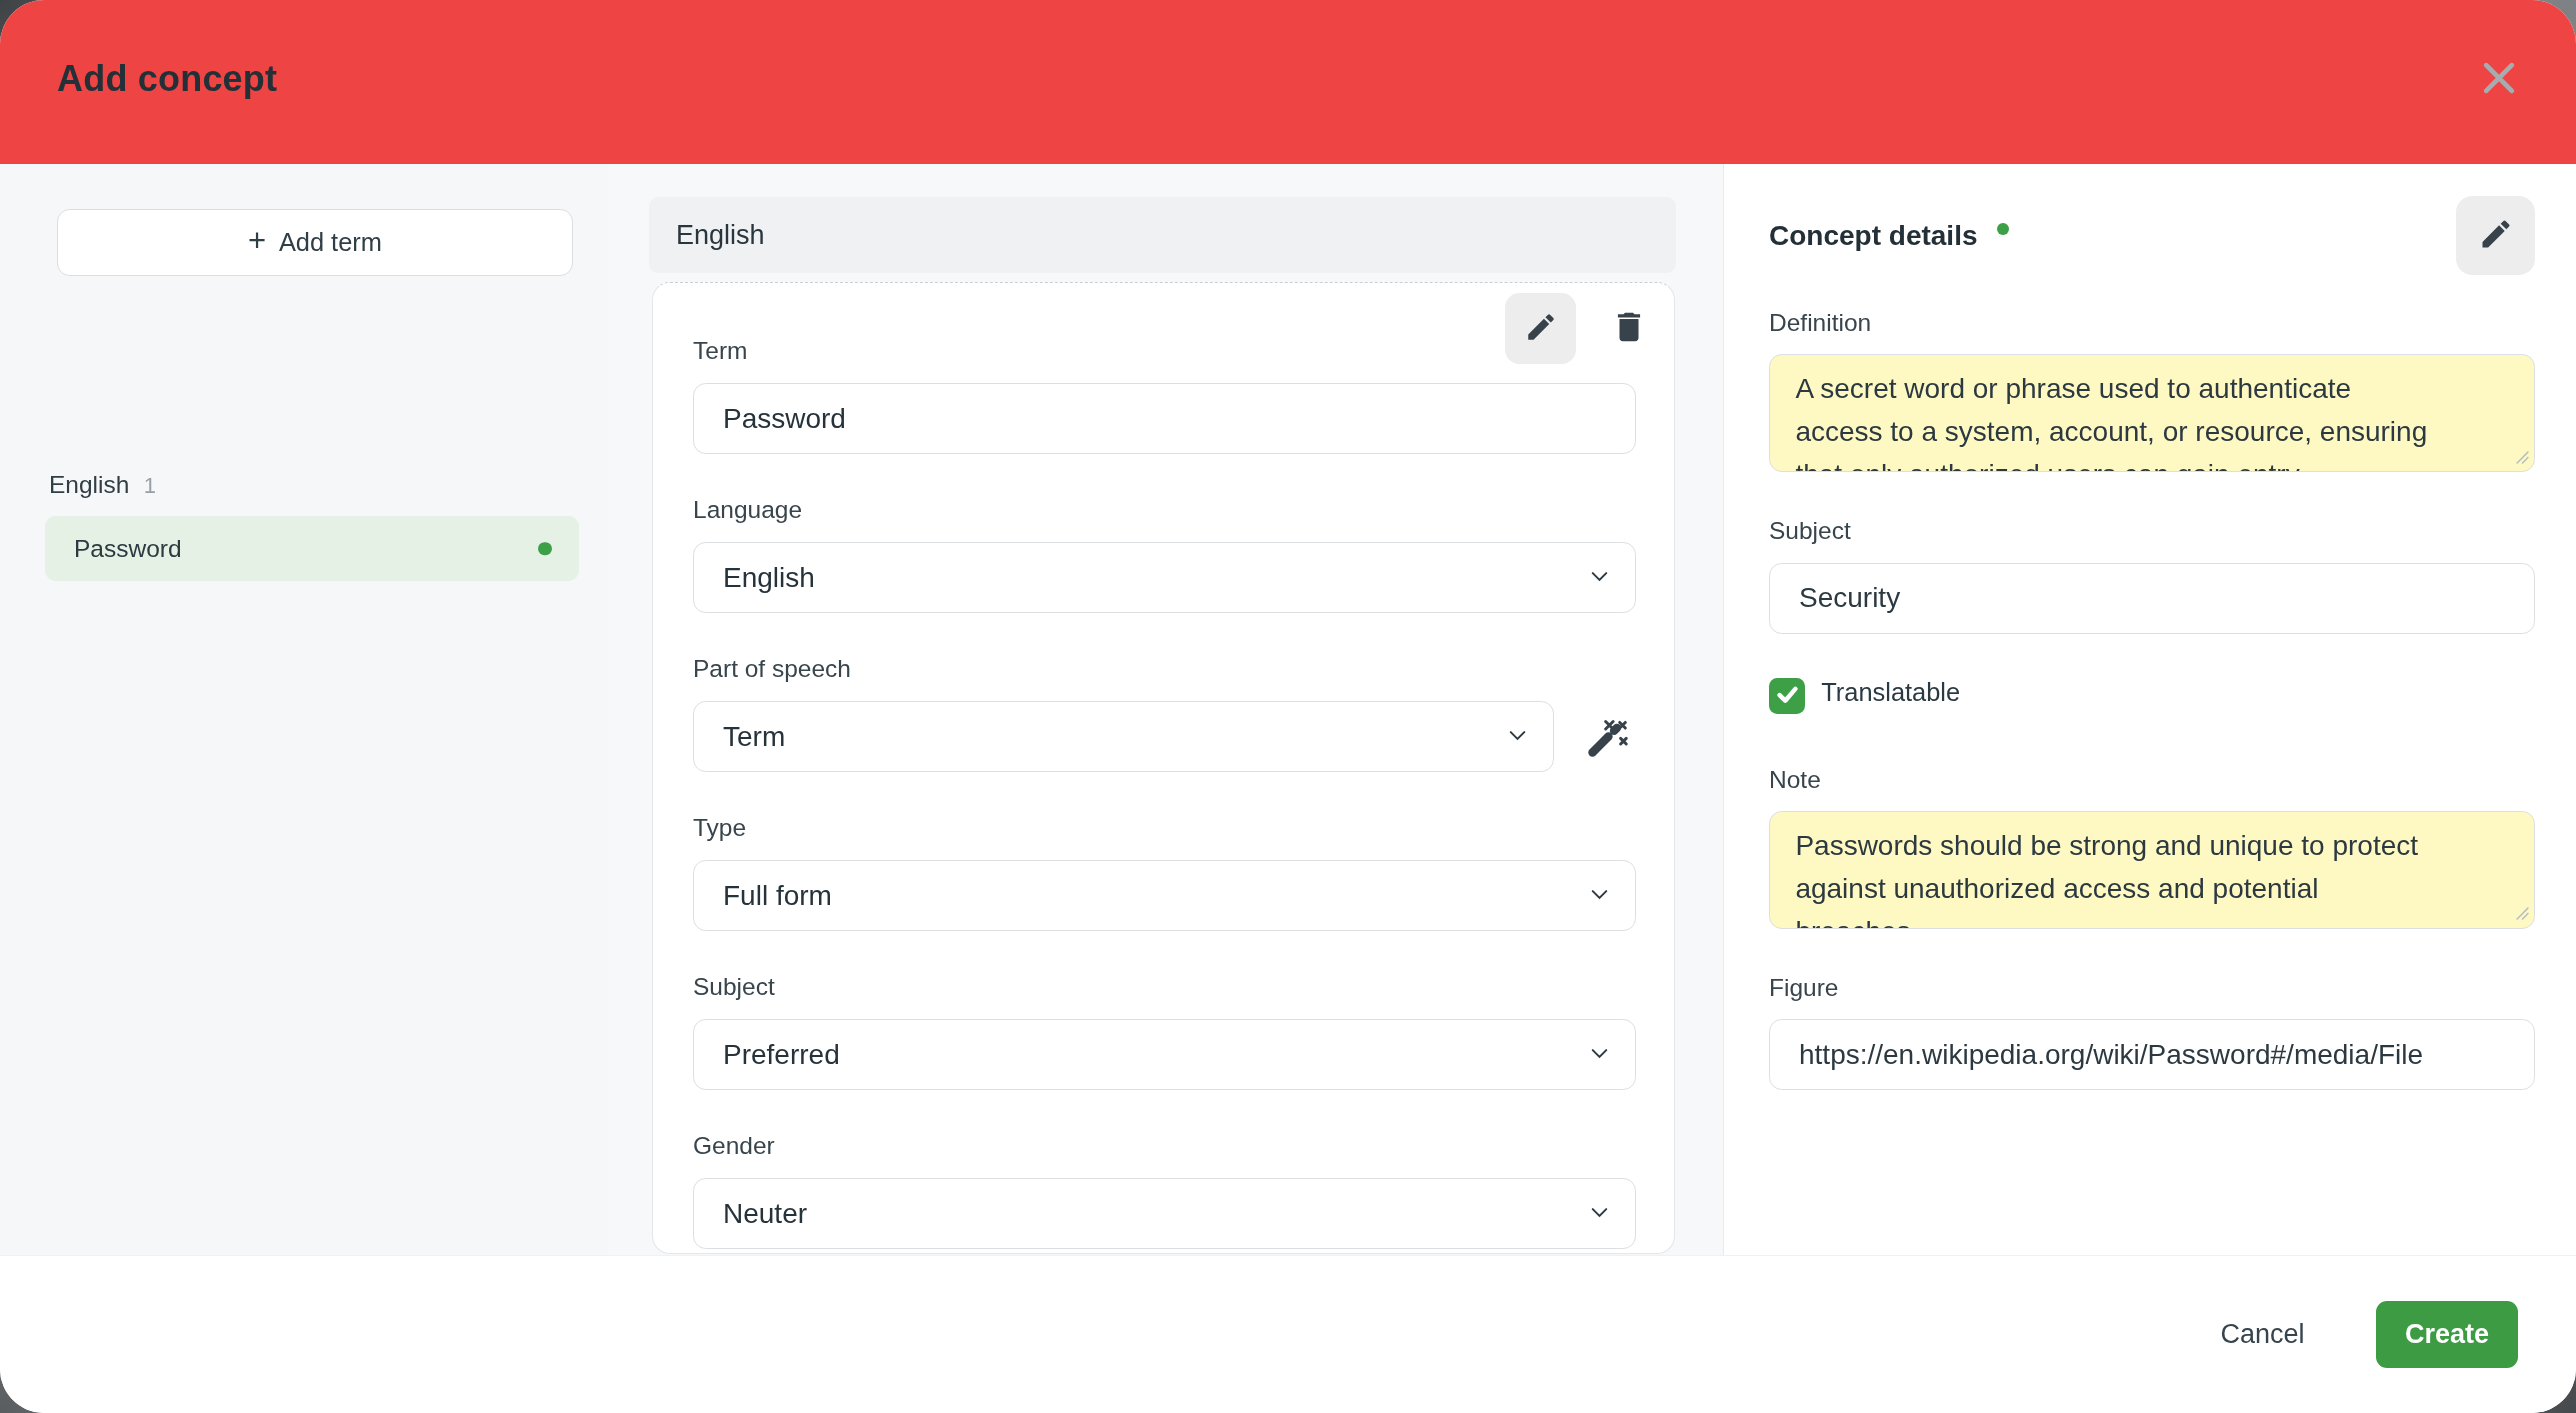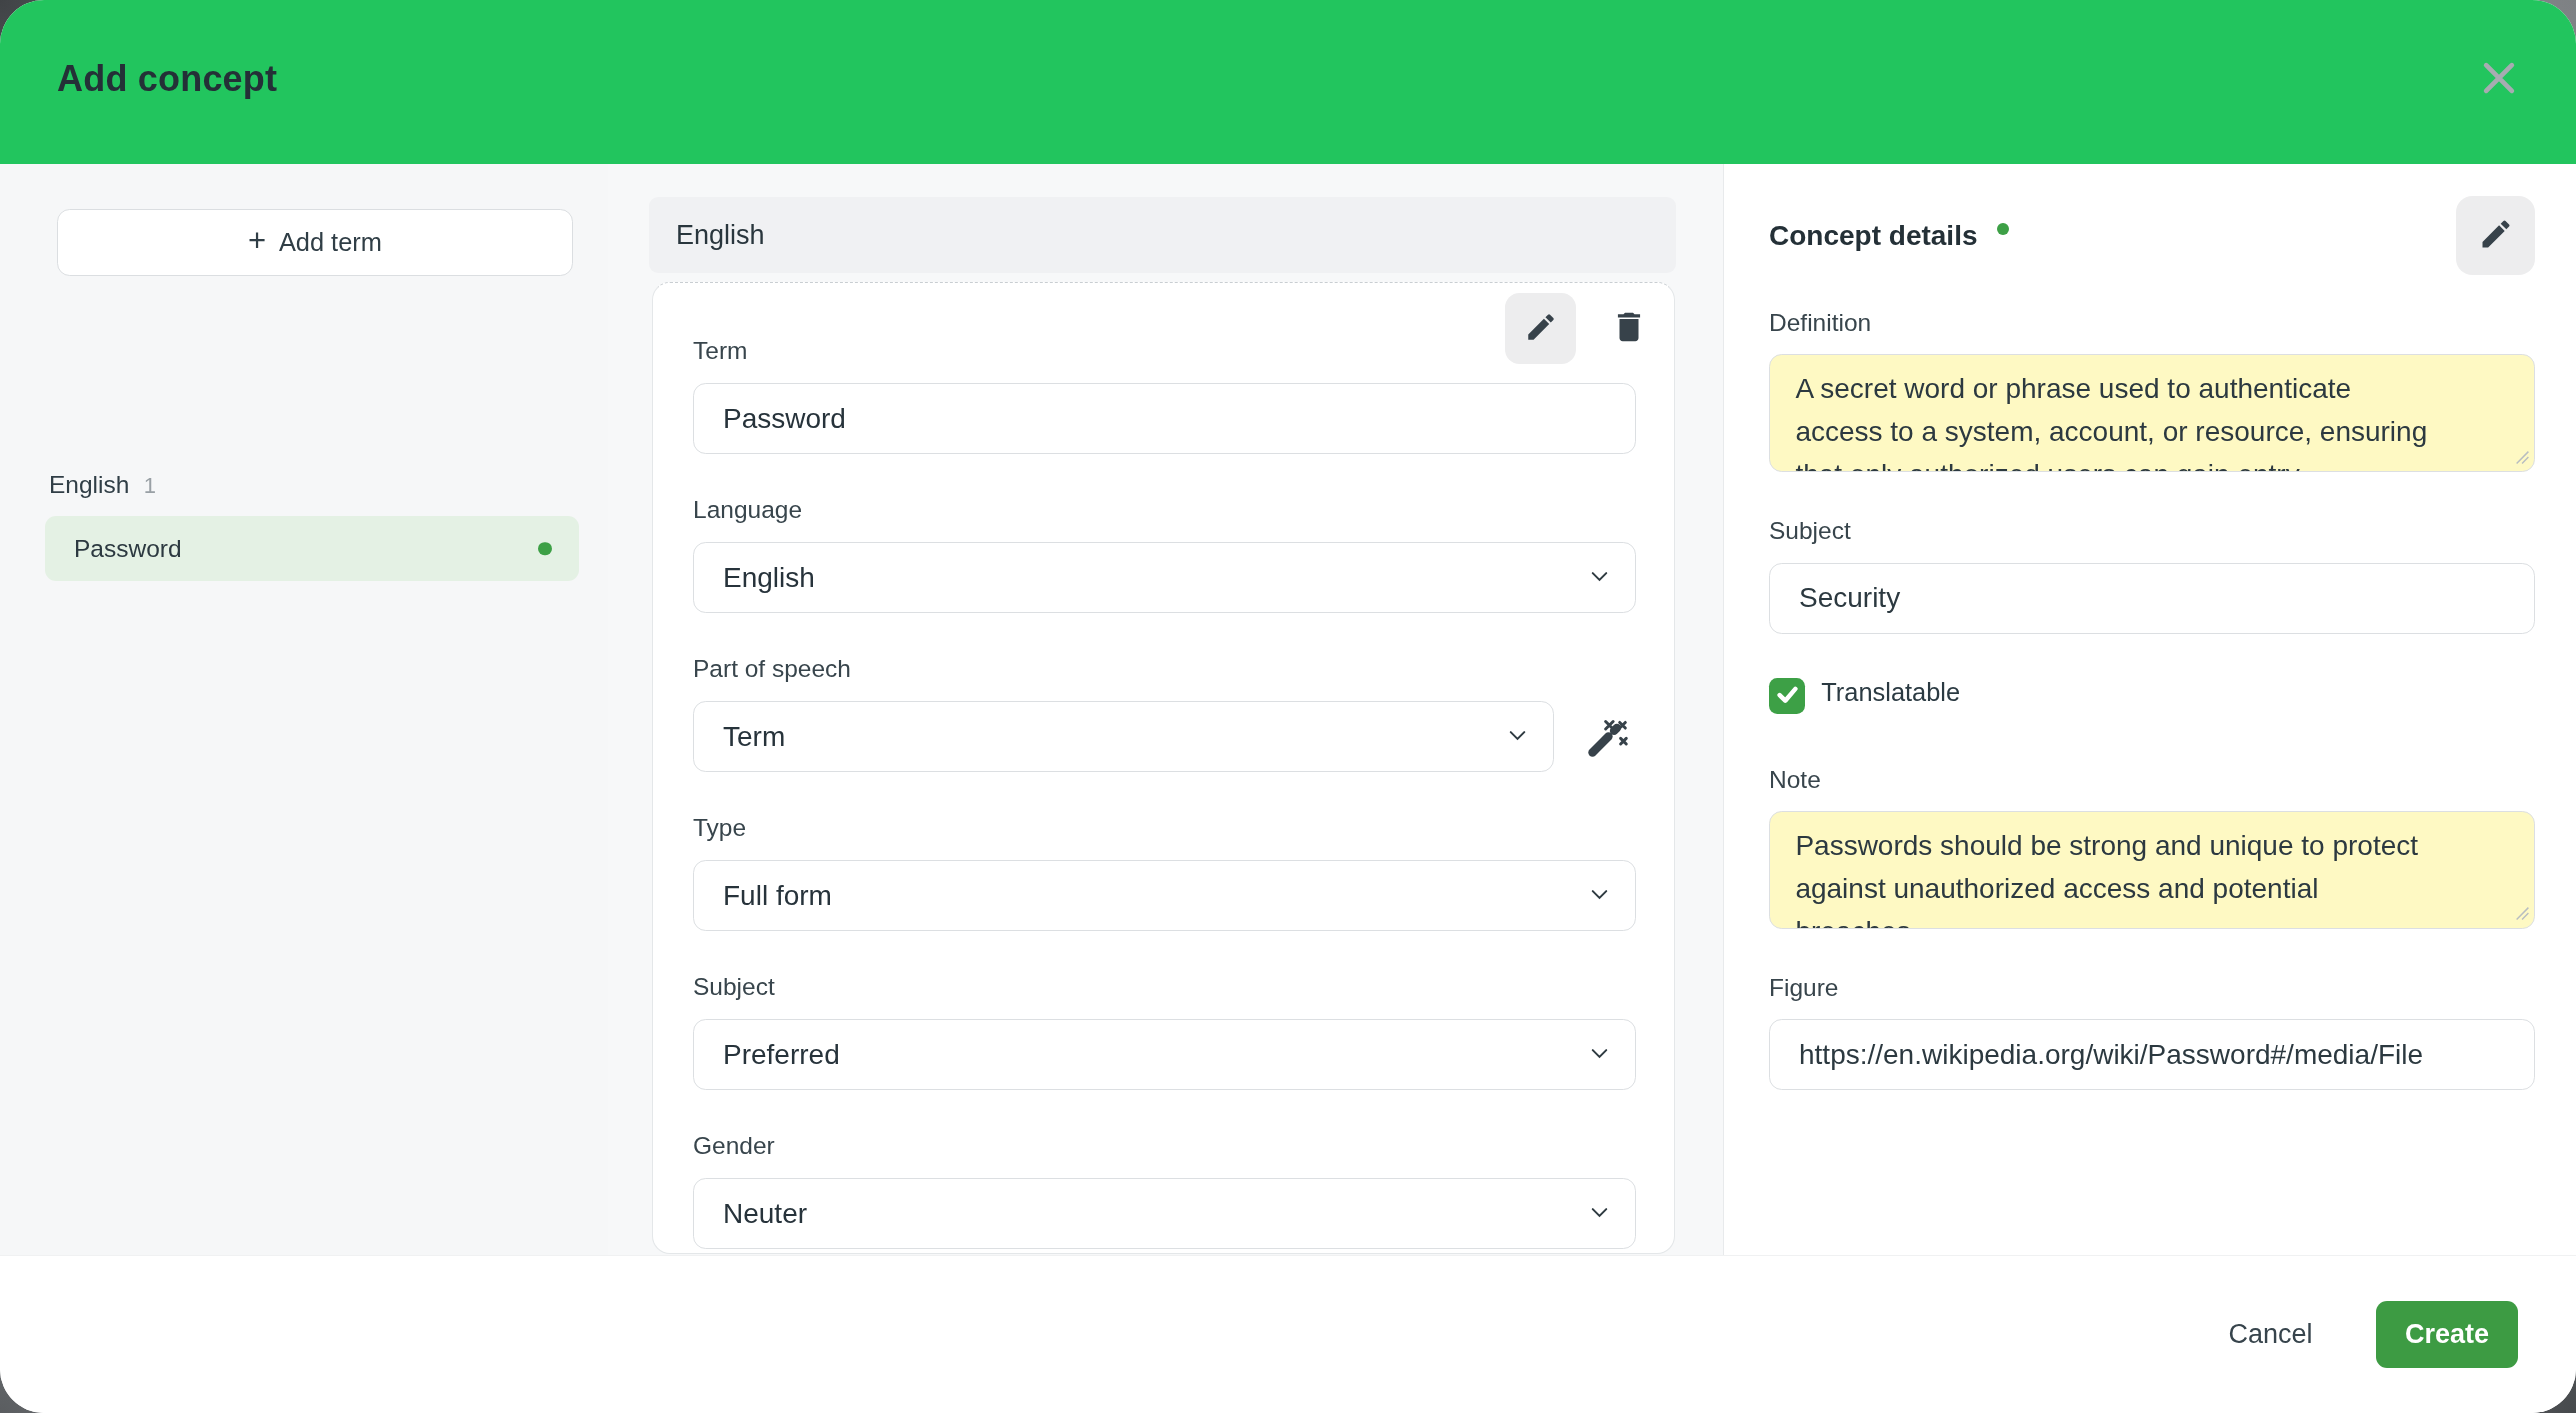--- a/index.html
+++ b/index.html
@@ -13,21 +13,21 @@
       radial-gradient(circle at 0% 100%, #5a5d60 0px, rgba(90,93,96,0) 272px),
       #8d9093;
     overflow:hidden;
   }
   .modal{
     position:absolute;left:0;top:0;width:2576px;height:1413px;
     background:#ffffff;border-radius:44px;overflow:hidden;
     display:flex;flex-direction:column;
   }
   
-  .hdr{height:164px;flex:0 0 164px;position:relative;background:#22c55e;}
+  .hdr{height:164px;flex:0 0 164px;position:relative;background:#ef4444;}
   .hdr-title{position:absolute;left:57px;top:58px;font-size:36px;font-weight:700;color:#243037;letter-spacing:0.2px;}
   .close-btn{position:absolute;right:51px;top:53px;width:53px;height:53px;border:none;background:transparent;cursor:pointer;padding:0;}
   
   .bdy{flex:1 1 auto;display:flex;min-height:0;position:relative;}
   
   .sidebar{width:608px;flex:0 0 608px;background:#f6f7f8;position:relative;}
   .add-term-btn{
     position:absolute;left:57px;top:45px;width:516px;height:67px;
     background:#fff;border:1.8px solid #dbdee1;border-radius:12.7px;
     font-size:25.4px;font-weight:500;color:#303e46;cursor:pointer;
@@ -90,21 +90,21 @@
   }
   .d-input.url{width:679px;}
   .check-row{margin-top:27px;margin-bottom:51px;display:flex;align-items:flex-start;cursor:pointer;}
   .checkbox{width:36px;height:36px;border-radius:8.2px;background:#3da046;display:flex;align-items:center;justify-content:center;flex:0 0 36px;}
   .check-label{margin-left:16.3px;font-size:25.4px;font-weight:500;color:#2b3a42;}
   .url-row{display:flex;align-items:center;}
   .link-icon-wrap{margin-left:34px;display:flex;align-items:center;cursor:pointer;}
   
   .ftr{flex:0 0 157px;background:#fff;border-top:0.9px solid #f0f1f2;display:flex;align-items:center;justify-content:flex-end;padding-right:58px;gap:58px;}
   .cancel-btn{border:none;background:transparent;font-size:27px;font-weight:500;color:#37444c;cursor:pointer;font-family:inherit;padding:9px 5.4px;text-align:right;}
-  .create-btn{border:none;background:#3d9b43;color:#fff;font-size:27px;font-weight:600;border-radius:11px;width:142px;height:67px;cursor:pointer;font-family:inherit;}
+  .create-btn{border:none;background:#3d9b43;color:#fff;font-size:27px;font-weight:600;border-radius:11px;width:142px;height:67px;cursor:pointer;font-family:inherit;margin-left:8px;}
 </style>
 </head>
 <body>
 
 <div class="modal">
 
   <div class="hdr">
     <div class="hdr-title">Add concept</div>
     <button class="close-btn">
       <span>

